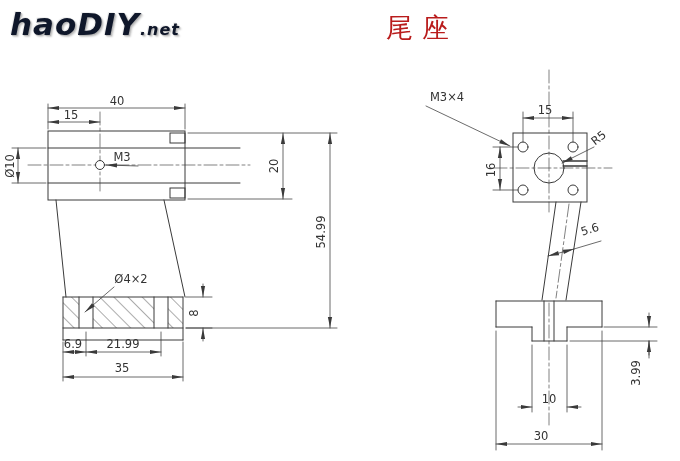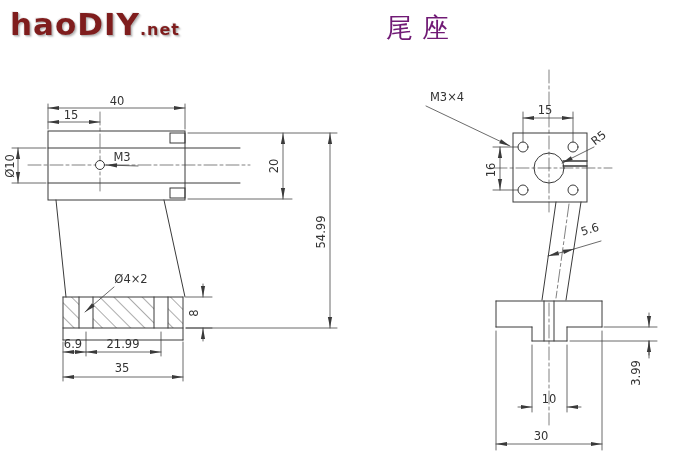--- a/index.html
+++ b/index.html
@@ -8,26 +8,26 @@
     position:relative; width:680px; height:461px; background:#ffffff;
     overflow:hidden; font-family:"DejaVu Sans", sans-serif;
   }
   svg text {
     font-family:"DejaVu Sans", sans-serif;
     font-size:11.5px; fill:#333333;
   }
   .page-title {
     position:absolute; left:352px; top:10px; width:140px;
     font-family:Liberation Mono, monospace;
-    font-size:27px; color:#701a75; letter-spacing:9px; text-align:center;
+    font-size:27px; color:#b91c1c; letter-spacing:9px; text-align:center;
   }
   .logo-tl {
     position:absolute; left:10px; top:6px;
-    font-weight:700; font-size:31px;
-    color:#7f1d1d;
+    font-style:italic; font-weight:700; font-size:31px;
+    color:#0f172a;
     text-shadow: 1px 1px 1px #b5b5b5, -1px -1px 0 #efefef, 2px 2px 2px #cfcfcf;
     letter-spacing:1px;
     text-align:right;
   }
   .logo-tl .suffix { font-size:16px; }
   .logo-br {
     position:absolute; right:10px; bottom:1px; text-align:center;
     color:var(--logo-blue); line-height:1.0;
     text-shadow: 0 0 2px #ffffff, 1px 1px 0 #ffffff;
   }

